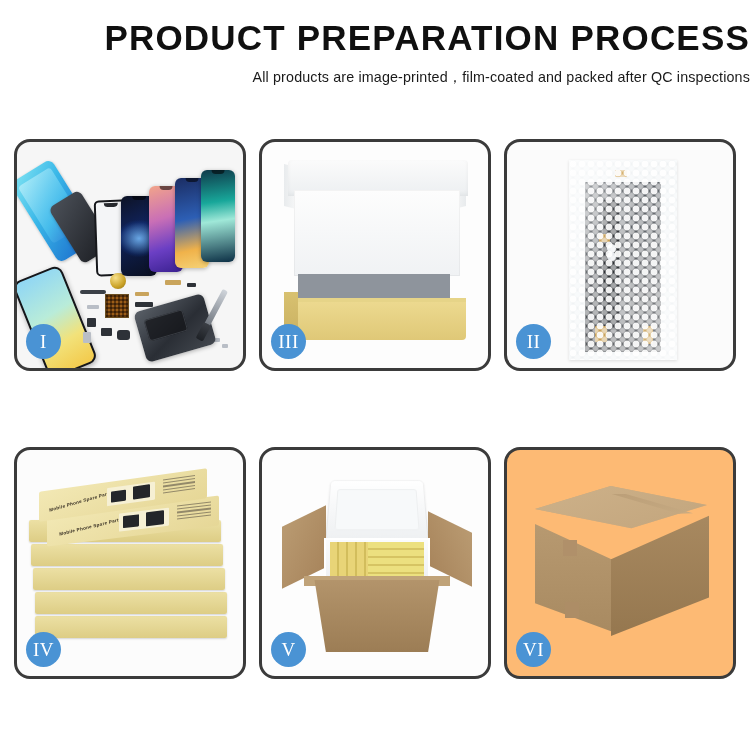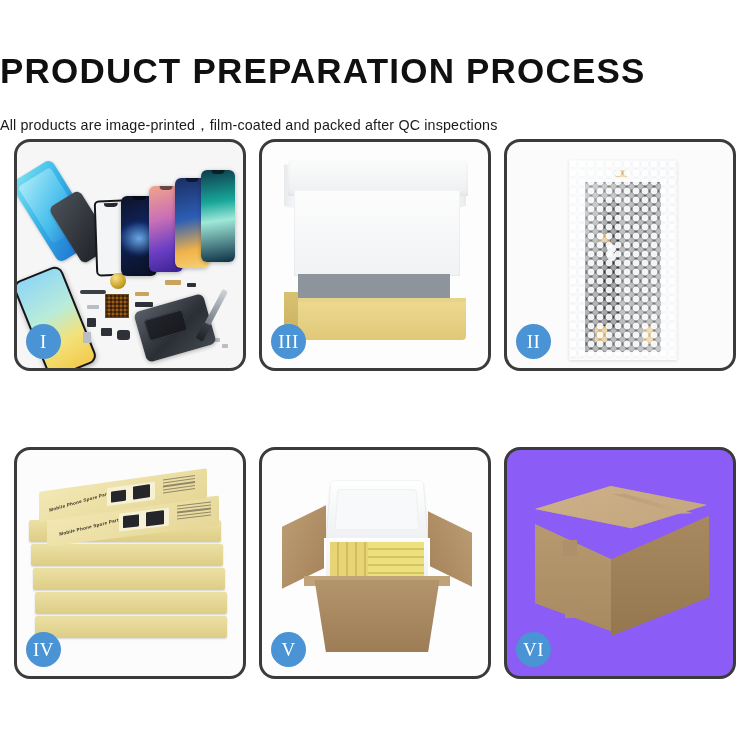--- a/index.html
+++ b/index.html
@@ -5,29 +5,29 @@
   * { box-sizing: border-box; margin: 0; padding: 0; }
   html, body {
     width: 750px; height: 750px;
     background: #ffffff;
     font-family: "Liberation Sans", sans-serif;
     overflow: hidden;
   }
   .page { position: relative; width: 750px; height: 750px; }
 
   
-  .header { width: 100%; padding-top: 53px; text-align: left; }
+  .header { width: 100%; padding-top: 20px; text-align: right; }
   .title {
     font-size: 35px; font-weight: 700; color: #101010;
     letter-spacing: 1.2px; line-height: 1.05;
     font-family: "Liberation Sans", sans-serif;
     white-space: nowrap;
   }
   .subtitle {
-    margin-top: 26px; font-size: 14.3px; color: #1a1a1a;
+    margin-top: 11px; font-size: 14.3px; color: #1a1a1a;
     letter-spacing: .15px; white-space: nowrap;
     font-family: "Liberation Sans", sans-serif;
   }
 
   
   .grid {
     position: absolute; left: 14px; top: 139px;
     width: 722px;
     display: grid;
     grid-template-columns: repeat(3, 232px);
@@ -296,21 +296,21 @@
     position:absolute; left:44px; top:130px; width:142px; height:72px;
     background:linear-gradient(180deg,#b3946b,#9c7d55);
     clip-path: polygon(6% 0, 94% 0, 86% 100%, 14% 100%);
   }
   .v-rim {
     position:absolute; left:42px; top:126px; width:146px; height:10px;
     background:#c0a379;
   }
 
   
-  .p6 { background:#8b5cf6; }
+  .p6 { background:#fdba74; }
   .c-top {
     position:absolute; left:28px; top:36px; width:172px; height:68px;
     background:linear-gradient(160deg,#cdb189,#b8997044);
     background-color:#c3a67e;
     clip-path: polygon(44% 0, 100% 28%, 56% 62%, 0 34%);
   }
   .c-left {
     position:absolute; left:28px; top:62px; width:78px; height:120px;
     background:linear-gradient(180deg,#b99b72,#a88a61);
     clip-path: polygon(0 10%, 100% 40%, 100% 100%, 0 76%);

